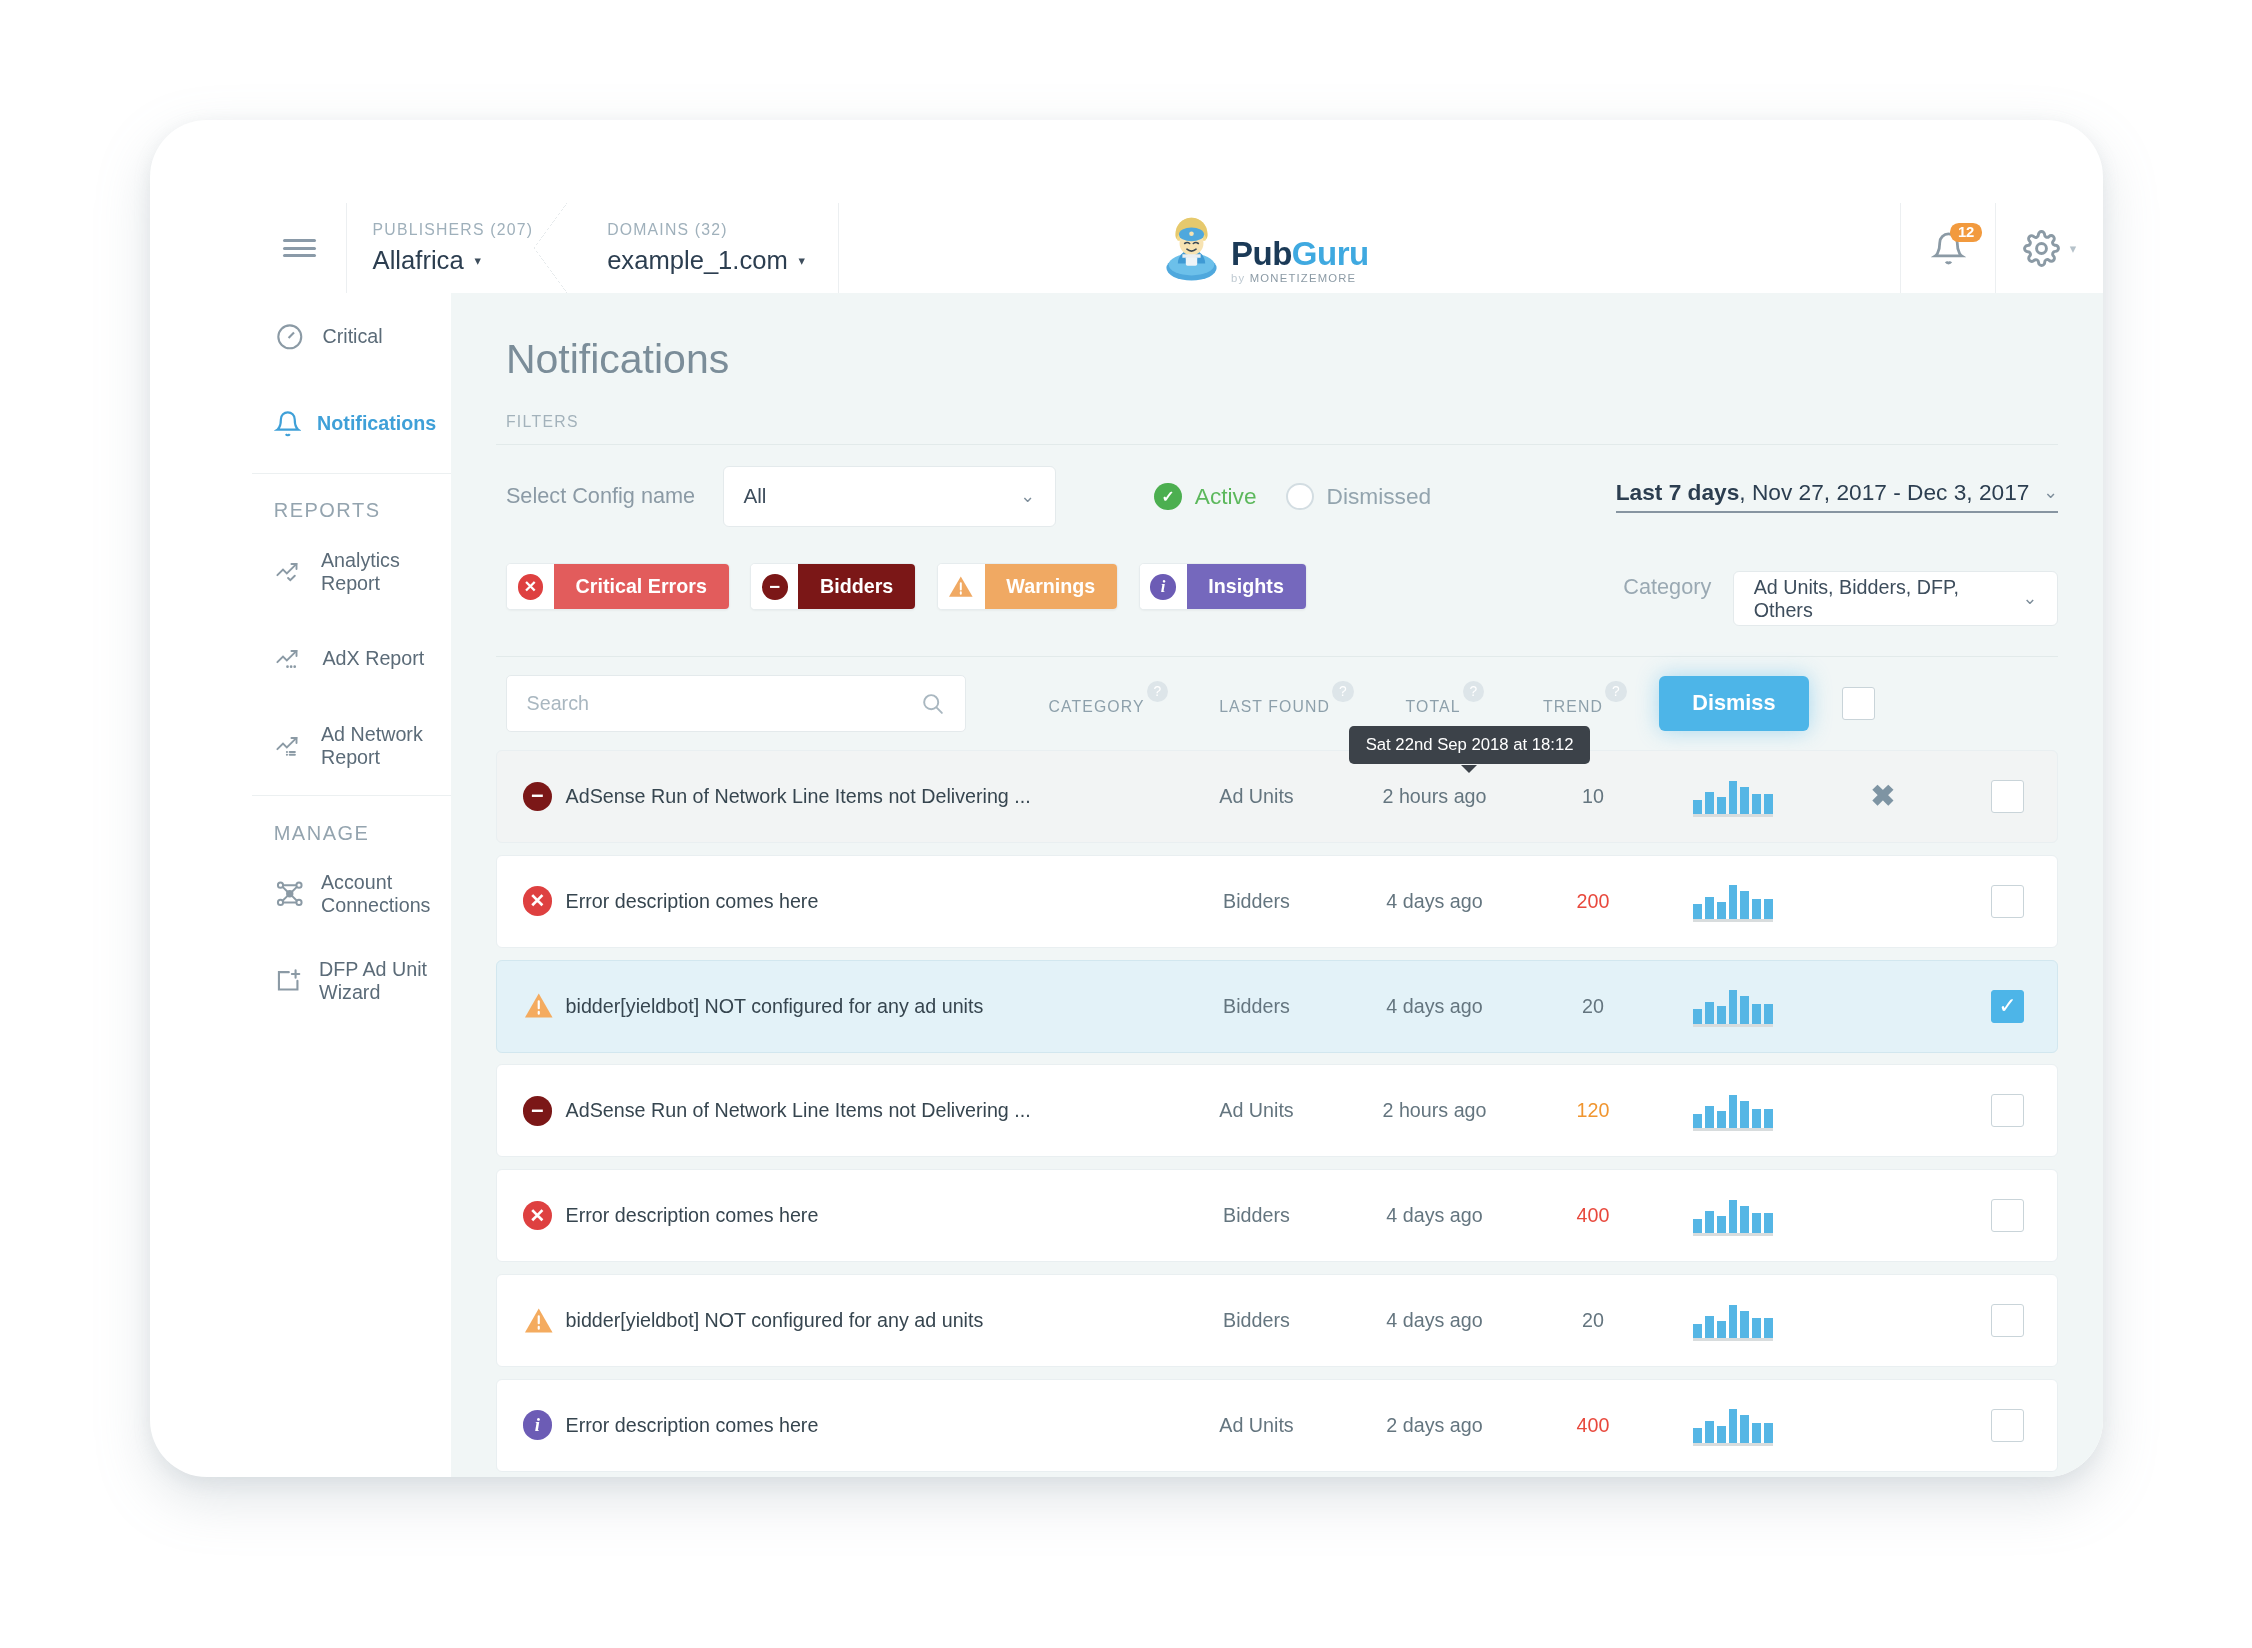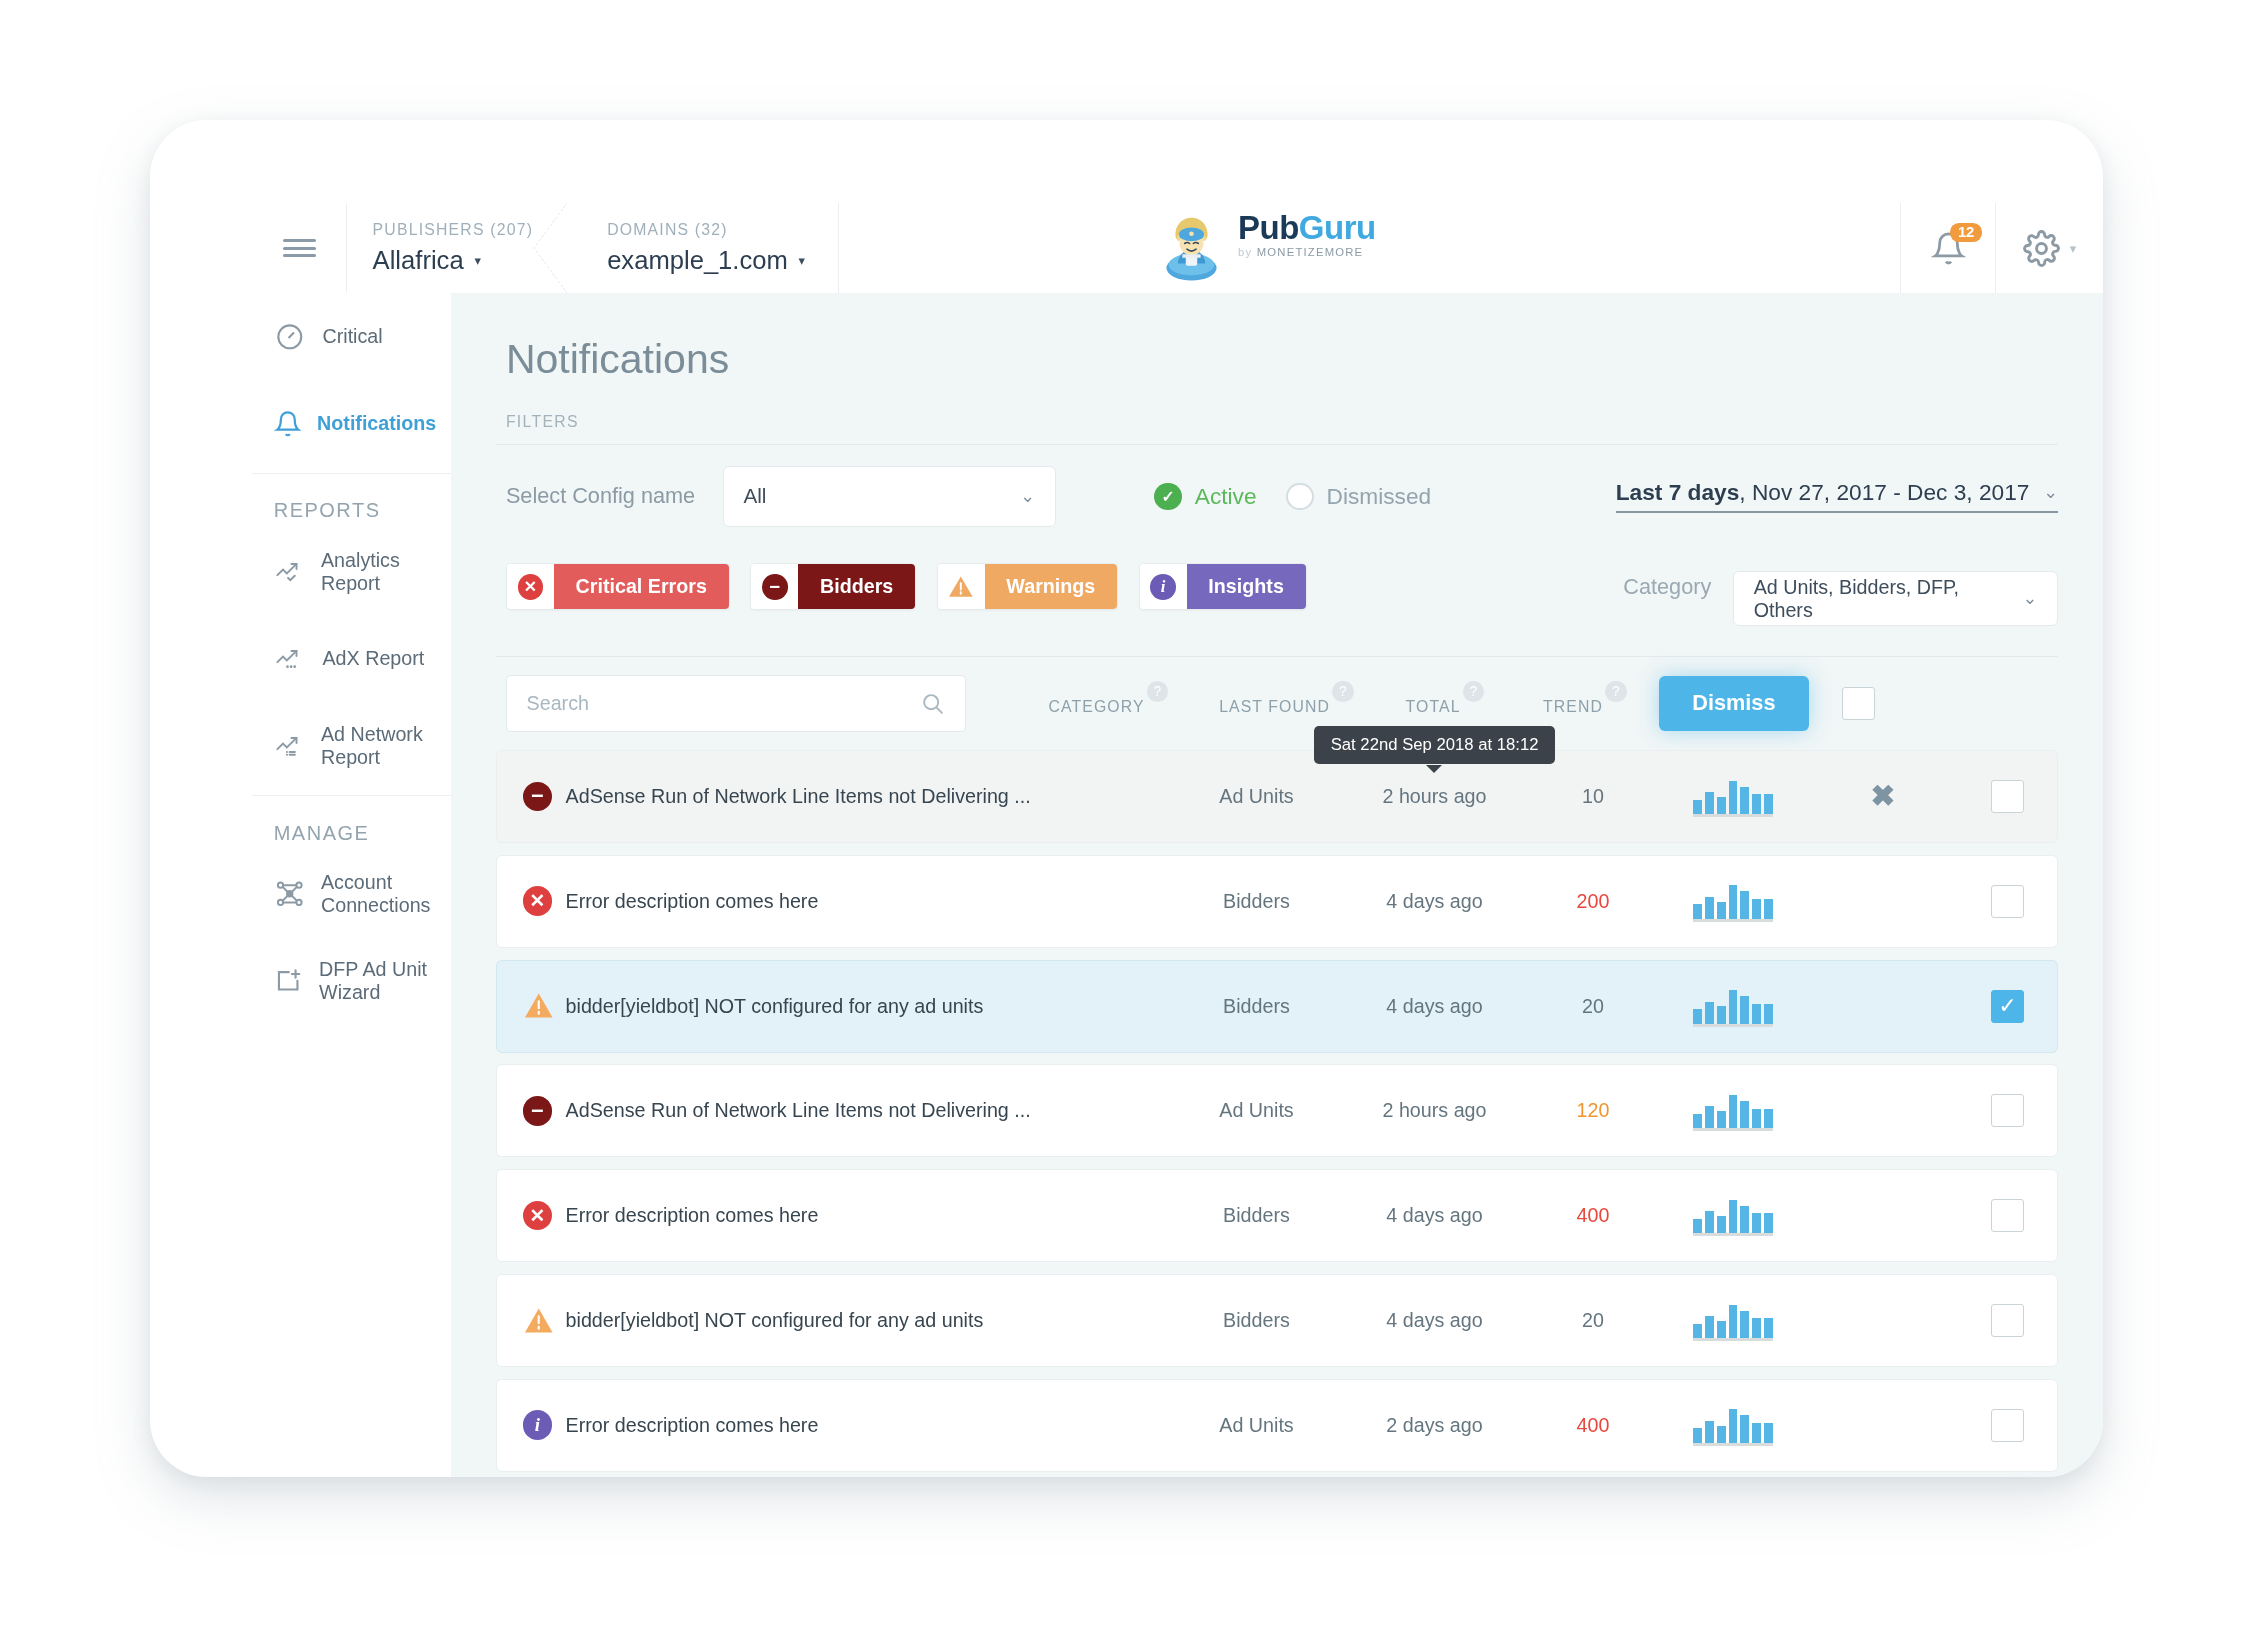--- a/index.html
+++ b/index.html
@@ -58,21 +58,21 @@
     font-size: 15.8px; letter-spacing: 1.2px; color: #9fb0bb; text-transform: uppercase;
     margin-bottom: 6.9px;
   }
   .crumb-value { font-size: 25.6px; color: #2c3e50; display: flex; align-items: center; gap: 10.8px; }
   .caret-s { font-size: 12.8px; color: #3d4d5c; }
   .crumb-sep { width: 1px; background: #eceff1; }
   .topbar-spacer { flex: 1; }
 
   .logo-wrap {
     position: absolute; left: 1005px; top: 91px;
-    display: flex; align-items: flex-start; gap: 10px;
+    display: flex; align-items: flex-end; gap: 3px;
   }
   .logo-mark { width: 73px; height: 73px; }
   .logo-text { line-height: 1; }
   .logo-title { font-size: 33px; font-weight: bold; letter-spacing: -0.5px; }
   .logo-title .pub { color: #1b3a57; }
   .logo-title .guru { color: #3fa9e0; }
   .logo-sub { font-size: 11.3px; letter-spacing: 1.2px; color: #8b9aa5; margin-top: 3px; }
   .logo-sub .by { color: #bfcad2; }
 
   .topbar-icons { display: flex; align-items: stretch; }
@@ -240,21 +240,21 @@
   .tri-warn { position: relative; width: 31.5px; height: 29.6px; }
   .tri-warn svg { display: block; }
 
   .spark { display: flex; align-items: flex-end; gap: 3px; height: 41px; border-bottom: 3px solid #d8dcdd; padding-bottom: 0; }
   .spark i { width: 8.9px; background: #55b6e5; display: block; }
 
   .xmark { color: #7e94a3; font-size: 29.6px; font-weight: bold; }
 
   .tooltip {
     position: absolute; background: #3c4249; color: #fff; font-size: 16.7px;
-    padding: 8.9px 16.7px; border-radius: 4.9px; white-space: nowrap;
+    padding: 8.9px 16.7px; border-radius: 4.9px; white-space: nowrap; margin-left: 35px;
   }
   .tooltip::after {
     content: ""; position: absolute; left: 50%; bottom: -8.9px; margin-left: -8.9px;
     border-left: 8.9px solid transparent; border-right: 8.9px solid transparent;
     border-top: 8.9px solid #3c4249;
   }
 </style>
 </head>
 <body>
 

